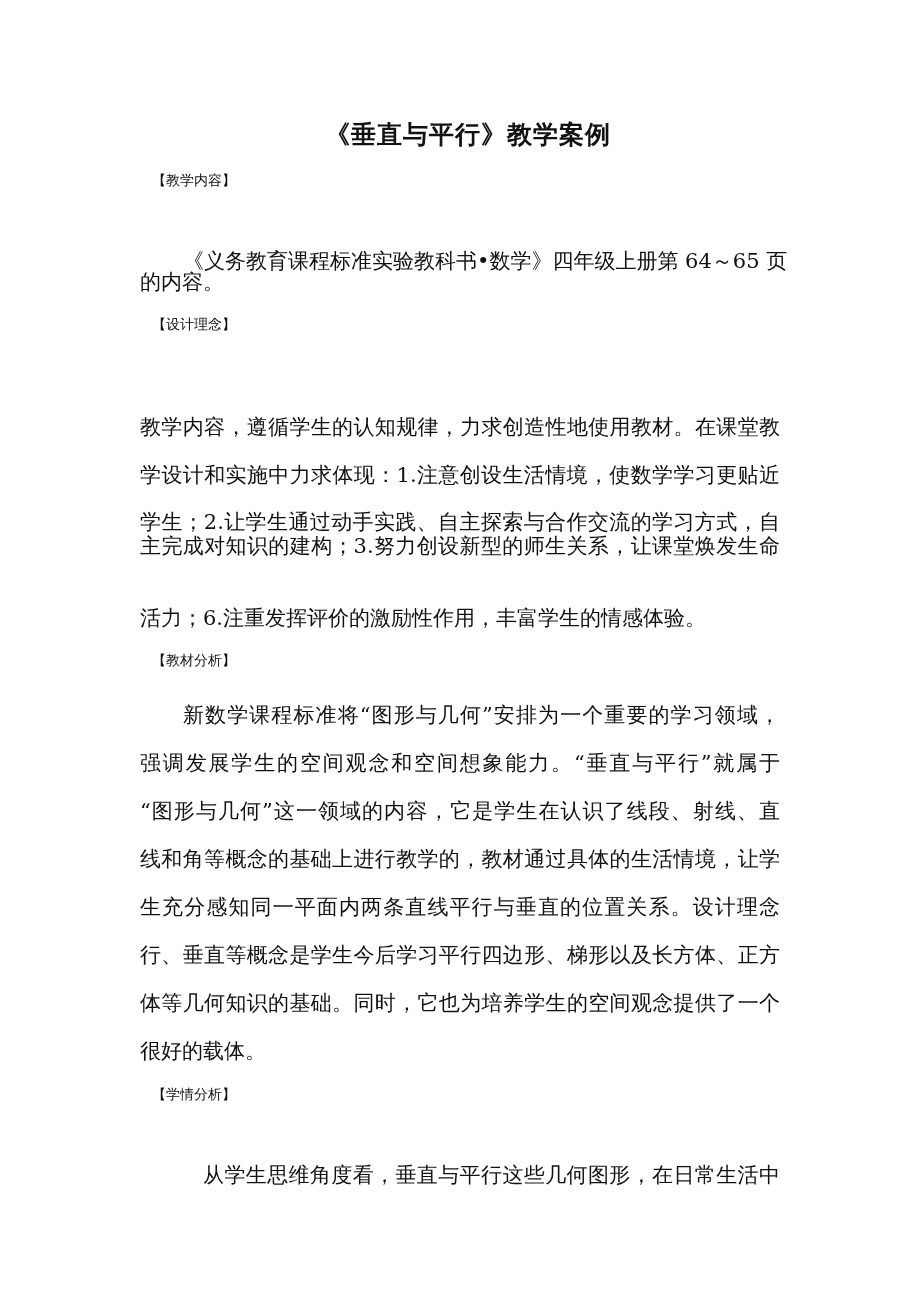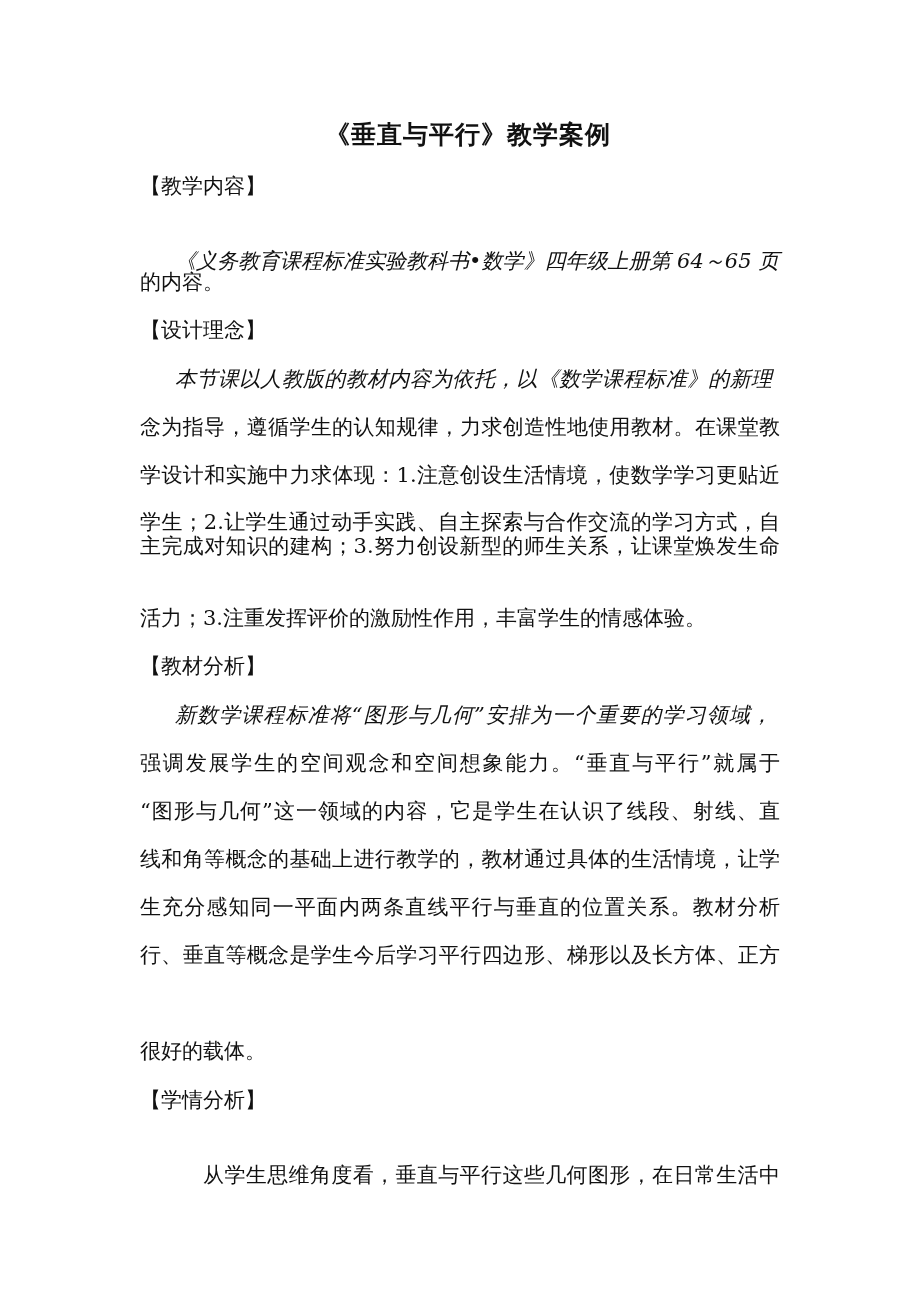--- a/index.html
+++ b/index.html
@@ -2,49 +2,49 @@
 <html><head>
   <meta charset="utf-8">
   <style>
     html, body { margin: 0; padding: 0; background: #ffffff; }
     body { width: 920px; height: 1302px; position: relative; overflow: hidden;
       font-family: "DejaVu Serif", "Liberation Serif", serif; color: #111111; }
     .page { position: absolute; left: 0; top: 0; width: 920px; height: 1302px; background: #ffffff; }
     .title { position: absolute; left: 0; top: 118px; width: 920px; text-align: center;
       font-size: 25px; font-weight: bold; letter-spacing: 1px;
       font-family: "DejaVu Sans", "Liberation Sans", sans-serif; padding-left: 8px; }
-    .heading { position: absolute; left: 140px; font-size: 21px; white-space: nowrap; }
+    .heading { position: absolute; left: 152px; font-size: 14px; white-space: nowrap; }
     .line { position: absolute; left: 140px; width: 640px; font-size: 21px; white-space: nowrap;
       text-align: justify; text-align-last: justify; }
     .line.last { text-align-last: left; }
-    .line.indent { left: 175px; width: 597px; font-style: italic; }
+    .line.indent { left: 183px; width: 597px; }
     .line.indent2 { left: 203px; width: 577px; }
   </style>
 </head>
 <body>
 
 <div class="page">
   <div class="title" style="top:118px">《垂直与平行》教学案例</div>
 
   <div class="heading" style="top:172px">【教学内容】</div>
   <div class="line indent" style="top:247px">《义务教育课程标准实验教科书•数学》四年级上册第 64～65 页</div>
   <div class="line last" style="top:266px;top:268px">的内容。</div>
 
   <div class="heading" style="top:316px">【设计理念】</div>
-  <div class="line indent" style="top:365px">本节课以人教版的教材内容为依托，以《数学课程标准》的新理</div>
-  <div class="line" style="top:413px">念为指导，遵循学生的认知规律，力求创造性地使用教材。在课堂教</div>
+  <div class="line" style="top:413px">教学内容，遵循学生的认知规律，力求创造性地使用教材。在课堂教</div>
   <div class="line" style="top:461px">学设计和实施中力求体现：1.注意创设生活情境，使数学学习更贴近</div>
   <div class="line" style="top:508px">学生；2.让学生通过动手实践、自主探索与合作交流的学习方式，自</div>
   <div class="line" style="top:532px">主完成对知识的建构；3.努力创设新型的师生关系，让课堂焕发生命</div>
-  <div class="line last" style="top:604px">活力；3.注重发挥评价的激励性作用，丰富学生的情感体验。</div>
+  <div class="line last" style="top:604px">活力；6.注重发挥评价的激励性作用，丰富学生的情感体验。</div>
 
   <div class="heading" style="top:652px">【教材分析】</div>
   <div class="line" style="top:749px">强调发展学生的空间观念和空间想象能力。“垂直与平行”就属于</div>
   <div class="line indent" style="top:701px">新数学课程标准将“图形与几何”安排为一个重要的学习领域，</div>
   <div class="line" style="top:845px">线和角等概念的基础上进行教学的，教材通过具体的生活情境，让学</div>
   <div class="line" style="top:797px">“图形与几何”这一领域的内容，它是学生在认识了线段、射线、直</div>
-  <div class="line" style="top:893px">生充分感知同一平面内两条直线平行与垂直的位置关系。教材分析</div>
+  <div class="line" style="top:893px">生充分感知同一平面内两条直线平行与垂直的位置关系。设计理念</div>
   <div class="line" style="top:941px">行、垂直等概念是学生今后学习平行四边形、梯形以及长方体、正方</div>
+  <div class="line" style="top:989px">体等几何知识的基础。同时，它也为培养学生的空间观念提供了一个</div>
   <div class="line last" style="top:1037px">很好的载体。</div>
 
   <div class="heading" style="top:1086px">【学情分析】</div>
   <div class="line indent2" style="top:1161px">从学生思维角度看，垂直与平行这些几何图形，在日常生活中</div>
 </div>
 
 </body></html>

